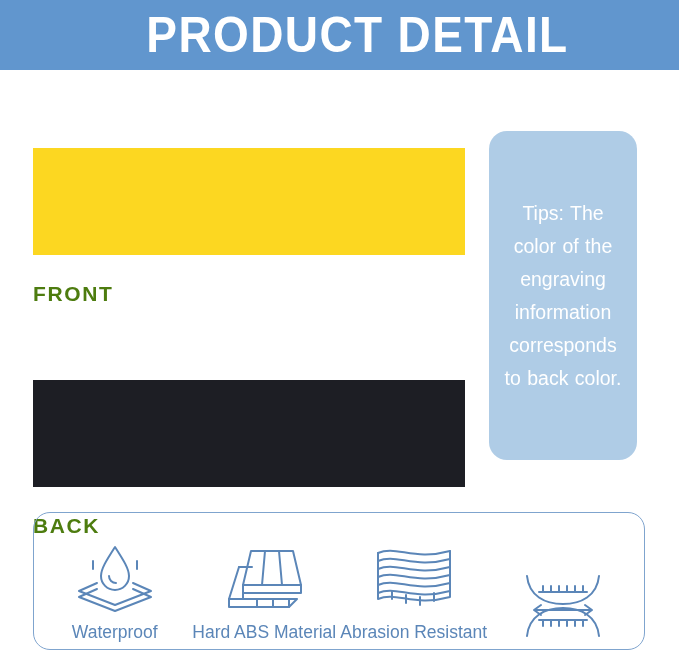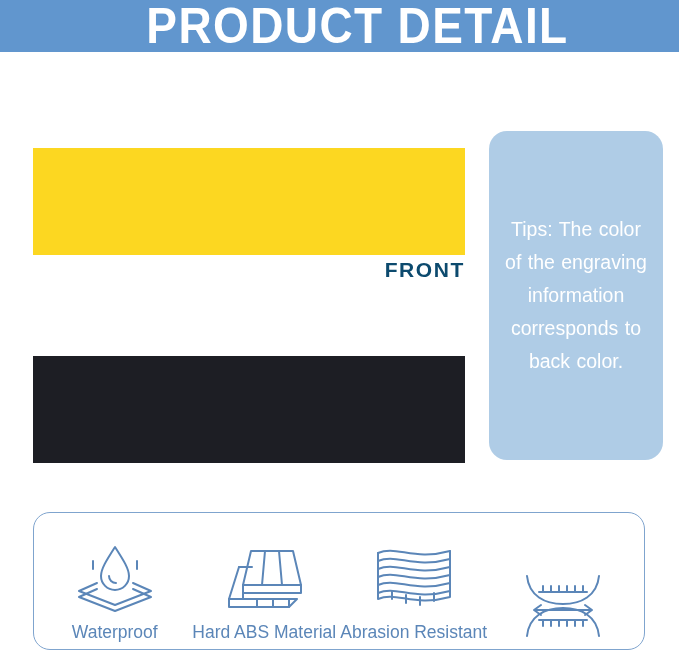--- a/index.html
+++ b/index.html
@@ -17,21 +17,21 @@
     height: 658px;
     background: #ffffff;
   }
 
   
   .header-banner {
     position: absolute;
     left: 0;
     top: 0;
     width: 679px;
-    height: 52px;
+    height: 70px;
     background: #6196CE;
     display: flex;
     align-items: center;
     justify-content: center;
     padding-left: 36px;
   }
   .header-title {
     color: #ffffff;
     font-family: "Liberation Sans", sans-serif;
     font-weight: bold;
@@ -53,35 +53,35 @@
   .swatch {
     width: 432px;
     height: 107px;
     display: block;
   }
   .swatch-front { background: #FCD721; }
   .swatch-back  { background: #1D1E24; margin-top: 73px; }
 
   .swatch-label {
     width: 432px;
-    text-align: right;
-    color: #0c4a6e;
+    text-align: left;
+    color: #4d7c0f;
     font-size: 21px;
     font-weight: bold;
     letter-spacing: 1.6px;
     line-height: 26px;
-    padding-top: 2px;
+    padding-top: 26px;
   }
 
   
   .tips-box {
     position: absolute;
     left: 489px;
     top: 131px;
-    width: 174px;
+    width: 148px;
     height: 329px;
     background: #AFCCE6;
     border-radius: 18px;
     display: flex;
     align-items: center;
     justify-content: center;
     padding: 0 14px;
   }
   .tips-text {
     color: #ffffff;
@@ -136,20 +136,21 @@
   <div class="header-banner">
     <div class="header-title">PRODUCT DETAIL</div>
   </div>
 
   <div class="swatch-area">
 
     <div class="swatch swatch-front"></div>
     <div class="swatch-label">FRONT</div>
 
     <div class="swatch swatch-back"></div>
+    <div class="swatch-label">BACK</div>
 
   </div>
 
   <div class="tips-box">
     <div class="tips-text">Tips: The color of the engraving information corresponds to back color.</div>
   </div>
 
   <div class="features-panel">
 
     <div class="feature">

